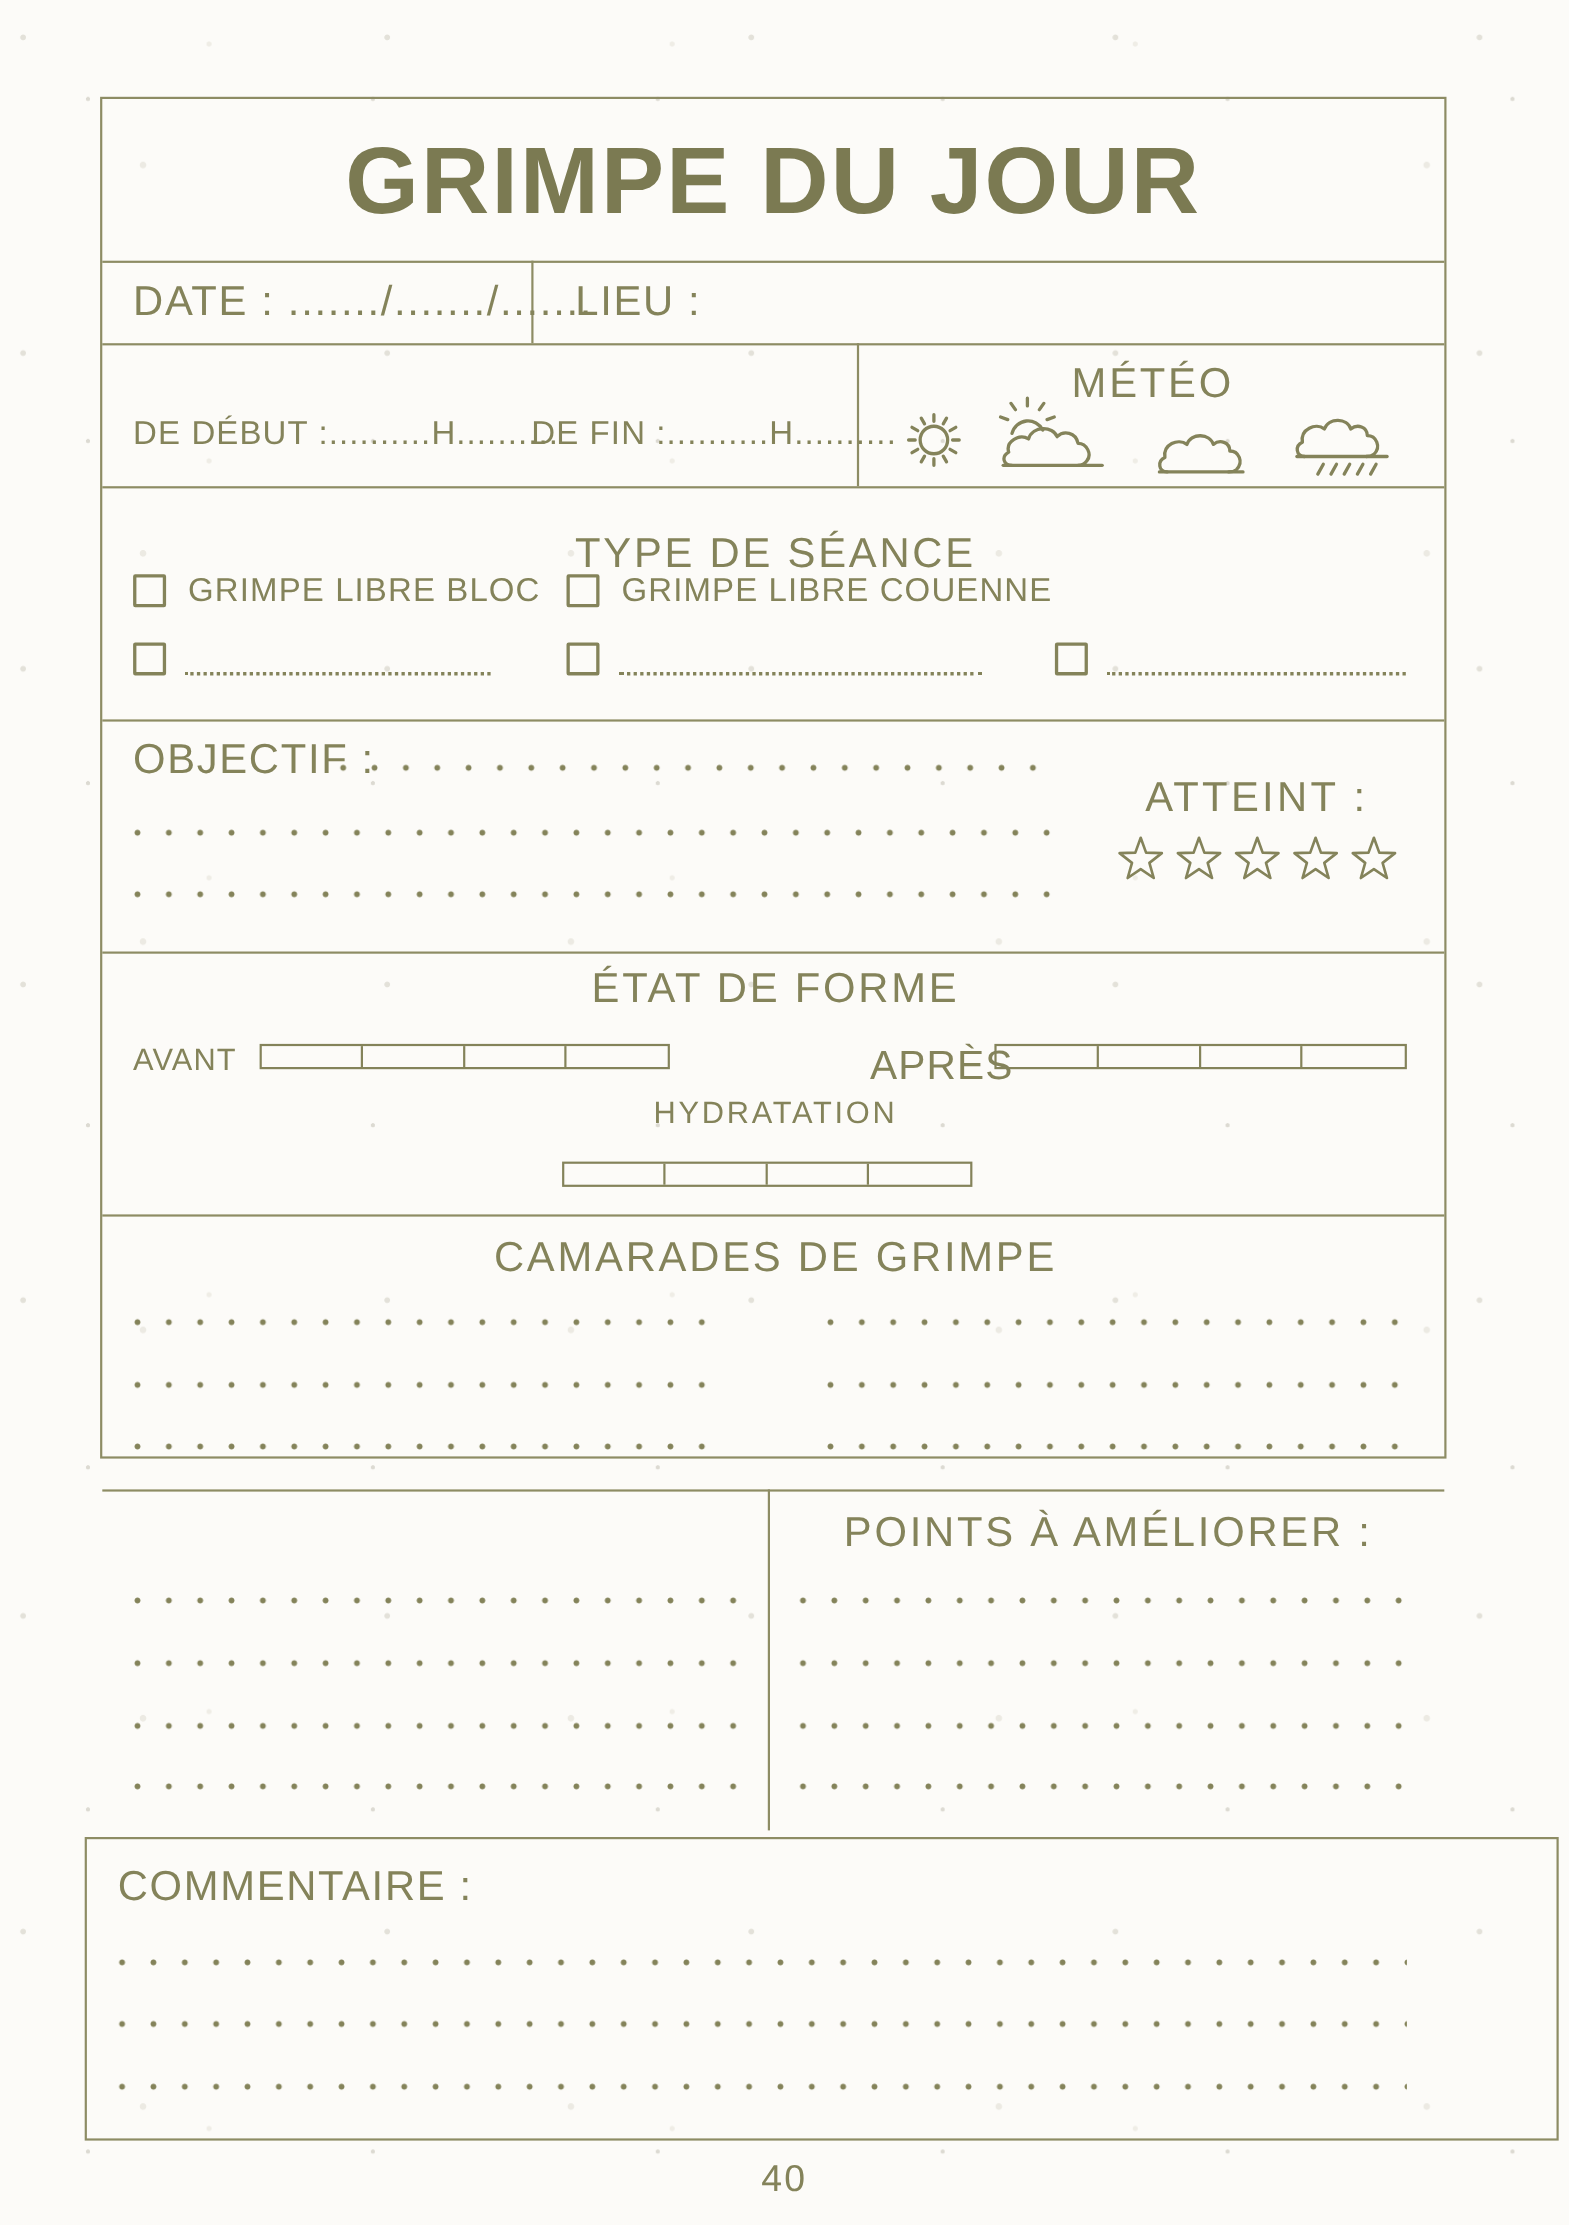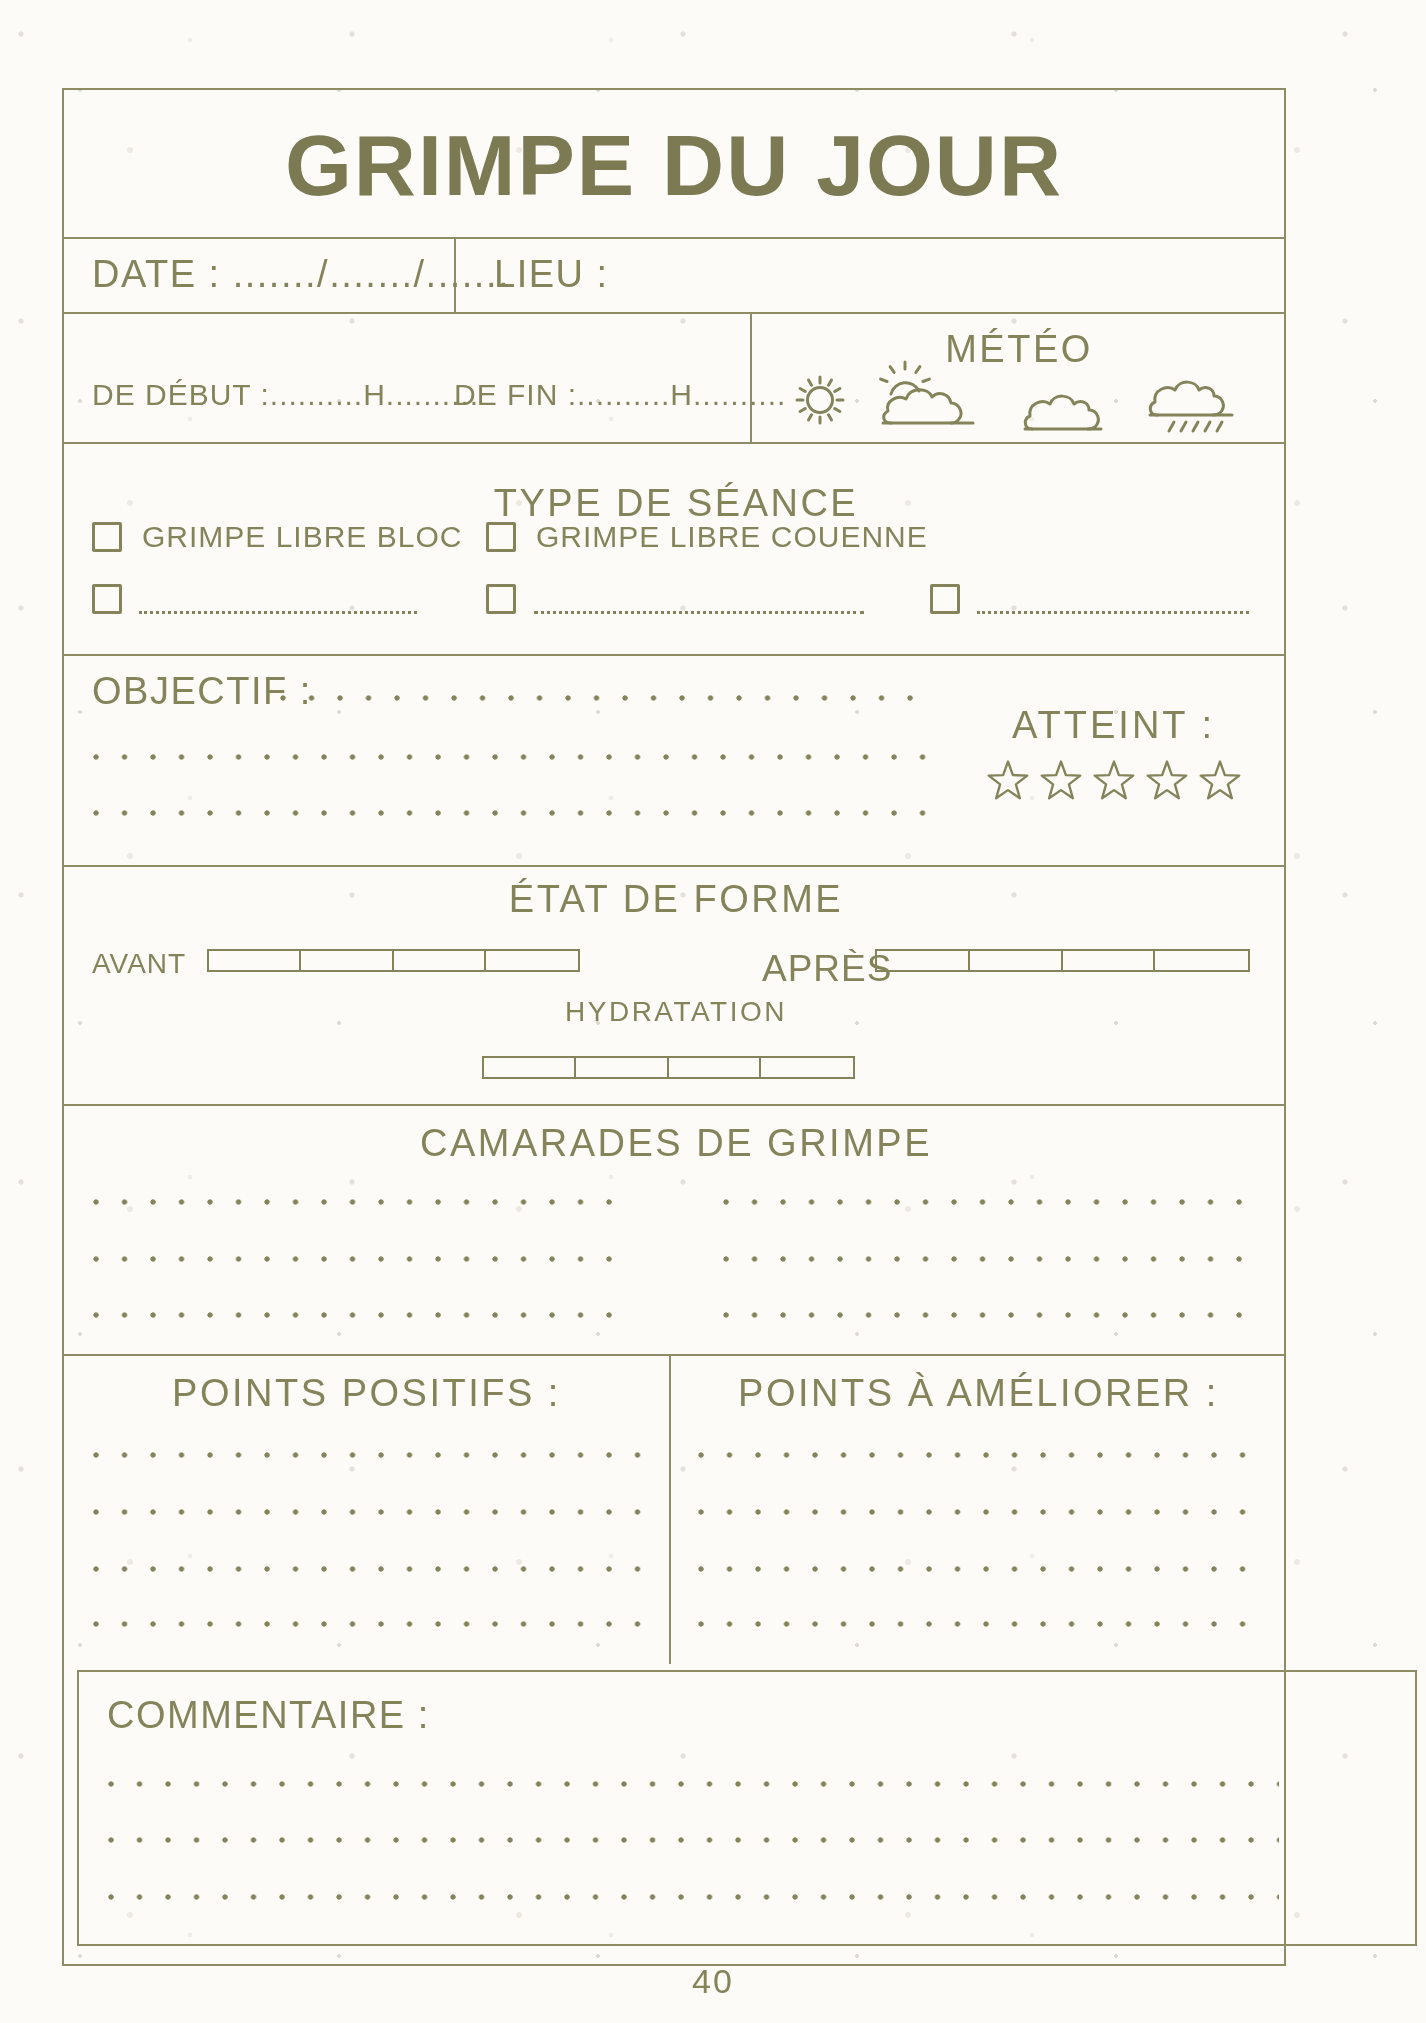--- a/index.html
+++ b/index.html
@@ -17,21 +17,21 @@
     background-color:var(--paper);
     background-image:
       radial-gradient(circle at 21px 34px, #e3e1d9 2.2px, transparent 3px),
       radial-gradient(circle at 130px 150px, #eceae3 2.6px, transparent 3.4px),
       radial-gradient(circle at 80px 90px, #dcdad2 1.6px, transparent 2.2px),
       radial-gradient(circle at 190px 40px, #efede6 2px, transparent 2.7px);
     background-size: 331px 287px, 389px 353px, 259px 311px, 421px 379px;
     overflow:hidden;
   }
   .form{
-    position:absolute; left:62px; top:88px; width:1224px; height:1878px;
+    position:absolute; left:91px; top:88px; width:1224px; height:1238px;
     border:2px solid var(--line);
   }
   .hline{position:absolute;left:0;right:0;height:2px;background:var(--line);}
   .vline{position:absolute;width:2px;background:var(--line);}
   .hdr{
     position:absolute; text-align:center;
     font-size:38px; letter-spacing:2.5px; white-space:nowrap;
   }
   .lbl{position:absolute; font-size:38px; letter-spacing:1.5px; white-space:nowrap;}
   .small-lbl{position:absolute; font-size:30px; letter-spacing:1px; white-space:nowrap;}
@@ -191,21 +191,20 @@
 
   <div class="hdr" style="left:0; width:1224px; top:1032px">CAMARADES DE GRIMPE</div>
   <div class="dotrow" style="left:28px;  top:1108px; width:535px"></div>
   <div class="dotrow" style="left:658px; top:1108px; width:535px"></div>
   <div class="dotrow" style="left:28px;  top:1165px; width:535px"></div>
   <div class="dotrow" style="left:658px; top:1165px; width:535px"></div>
   <div class="dotrow" style="left:28px;  top:1221px; width:535px"></div>
   <div class="dotrow" style="left:658px; top:1221px; width:535px"></div>
 
   <div class="vline" style="left:605px; top:1264px; height:310px"></div>
-  <div class="hdr" style="left:0; width:605px; top:1282px">POINTS POSITIFS :</div>
   <div class="hdr" style="left:605px; width:619px; top:1282px">POINTS À AMÉLIORER :</div>
   <div class="dotrow" style="left:28px;  top:1361px; width:550px"></div>
   <div class="dotrow" style="left:633px; top:1361px; width:565px"></div>
   <div class="dotrow" style="left:28px;  top:1418px; width:550px"></div>
   <div class="dotrow" style="left:633px; top:1418px; width:565px"></div>
   <div class="dotrow" style="left:28px;  top:1475px; width:550px"></div>
   <div class="dotrow" style="left:633px; top:1475px; width:565px"></div>
   <div class="dotrow" style="left:28px;  top:1530px; width:550px"></div>
   <div class="dotrow" style="left:633px; top:1530px; width:565px"></div>
 

